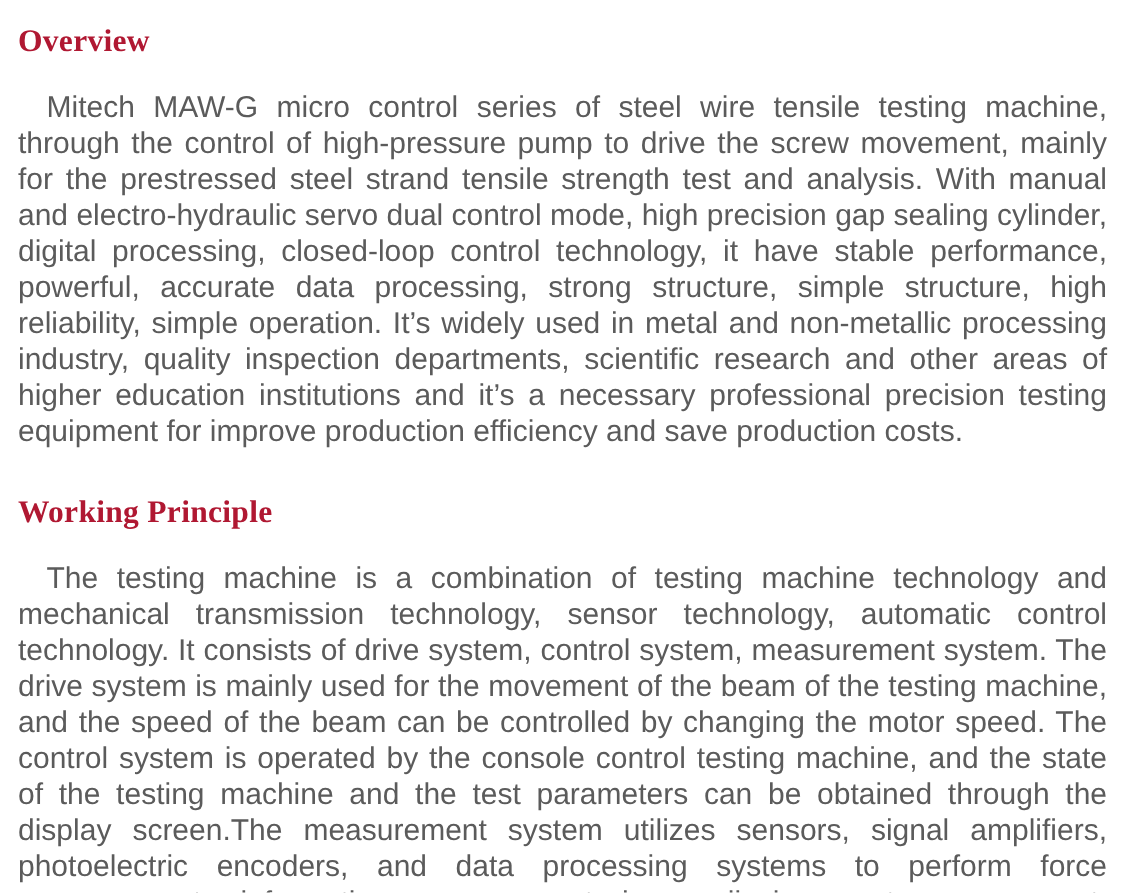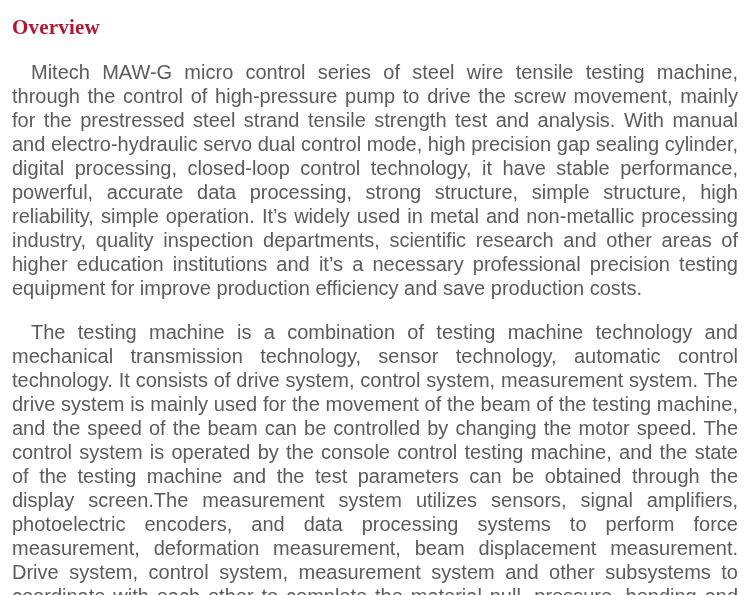--- a/index.html
+++ b/index.html
@@ -42,14 +42,15 @@
     margin: 20px 0 0 0;
   }
 </style>
 </head>
 <body>
 
 <div class="page">
   <h2 class="section-heading">Overview</h2>
   <p class="section-paragraph">Mitech MAW-G micro control series of steel wire tensile testing machine, through the control of high-pressure pump to drive the screw movement, mainly for the prestressed steel strand tensile strength test and analysis. With manual and electro-hydraulic servo dual control mode, high precision gap sealing cylinder, digital processing, closed-loop control technology, it have stable performance, powerful, accurate data processing, strong structure, simple structure, high reliability, simple operation. It’s widely used in metal and non-metallic processing industry, quality inspection departments, scientific research and other areas of higher education institutions and it’s a necessary professional precision testing equipment for improve production efficiency and save production costs.</p>
 
+  <h2 class="section-heading second">Working Principle</h2>
   <p class="section-paragraph">The testing machine is a combination of testing machine technology and mechanical transmission technology, sensor technology, automatic control technology. It consists of drive system, control system, measurement system. The drive system is mainly used for the movement of the beam of the testing machine, and the speed of the beam can be controlled by changing the motor speed. The control system is operated by the console control testing machine, and the state of the testing machine and the test parameters can be obtained through the display screen.The measurement system utilizes sensors, signal amplifiers, photoelectric encoders, and data processing systems to perform force measurement, deformation measurement, beam displacement measurement. Drive system, control system, measurement system and other subsystems to coordinate with each other to complete the material pull, pressure, bending and other mechanical performance testing.</p>
 </div>
 
 </body></html>

